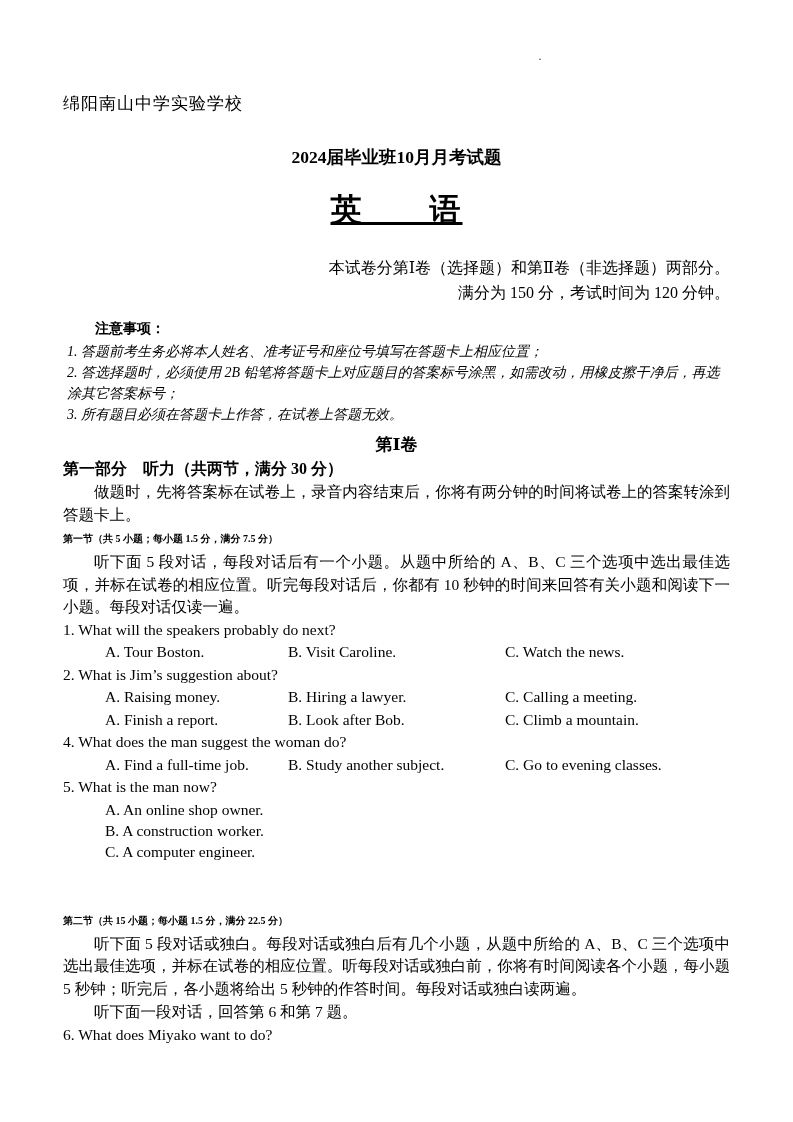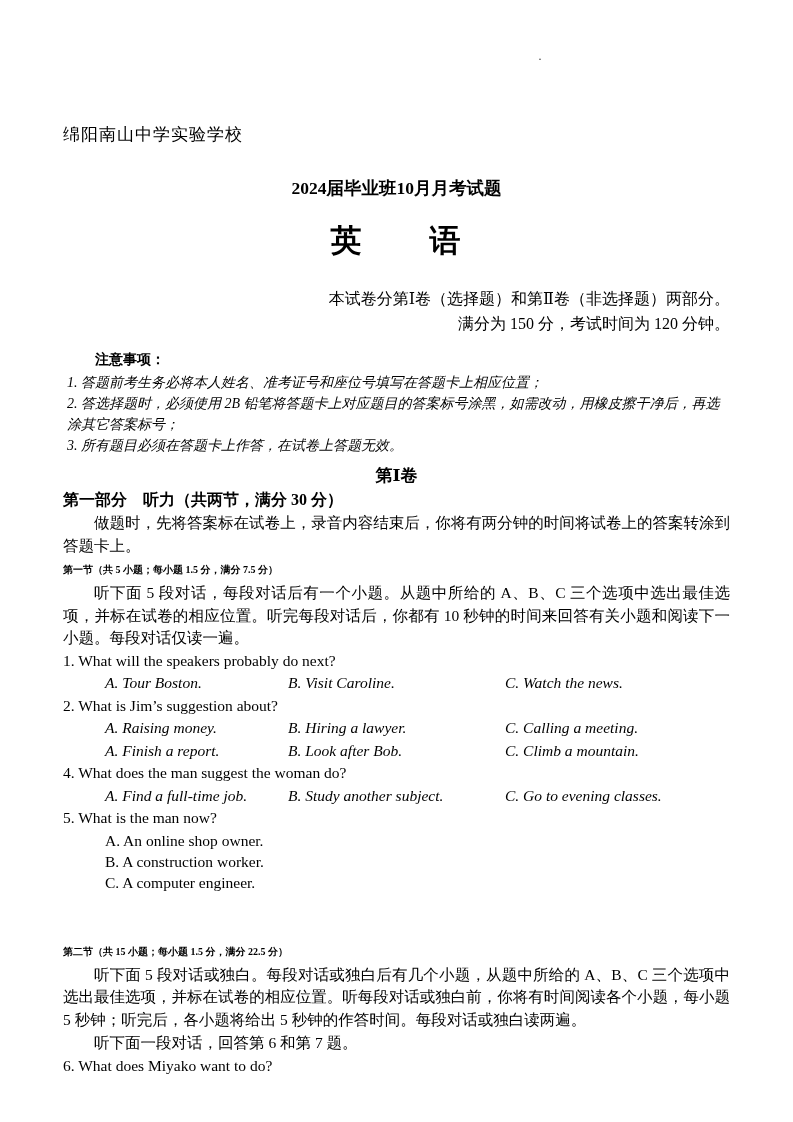--- a/index.html
+++ b/index.html
@@ -9,21 +9,20 @@
     width: 793px;
     height: 1122px;
     margin: 0 auto;
     background: #ffffff;
     color: #000000;
     font-family: "Liberation Serif", "DejaVu Serif", serif;
     overflow: hidden;
   }
   .content {
     padding: 92px 63px 0 63px;
-    margin-top: 31px;
   }
   .stray-mark {
     position: absolute;
     top: 52px;
     left: 538px;
     font-size: 12px;
     color: #333;
   }
   .school-name {
     font-size: 17px;
@@ -34,20 +33,21 @@
     text-align: center;
     font-weight: bold;
     font-size: 17.5px;
   }
   .subject-title {
     margin-top: 20px;
     text-align: center;
     font-weight: bold;
     font-size: 31px;
     letter-spacing: 2px;
+    text-decoration: underline;
   }
   .intro-line {
     text-align: right;
     font-size: 16px;
     line-height: 25px;
   }
   .intro-block { margin-top: 24px; }
   .notice-heading {
     margin-top: 12px;
     padding-left: 32px;
@@ -90,21 +90,20 @@
   .q-text {
     font-size: 15.5px;
     line-height: 22.5px;
   }
   .options-row {
     display: grid;
     grid-template-columns: 183px 217px 1fr;
     padding-left: 42px;
     font-size: 15.5px;
     line-height: 22.5px;
-    font-style: italic;
   }
   .options-stacked {
     padding-left: 42px;
     font-size: 15.5px;
     line-height: 21px;
   }
   .options-stacked .opt { display: block; }
   .section2-gap { height: 46px; }
   .instr-line {
     font-size: 15.5px;

